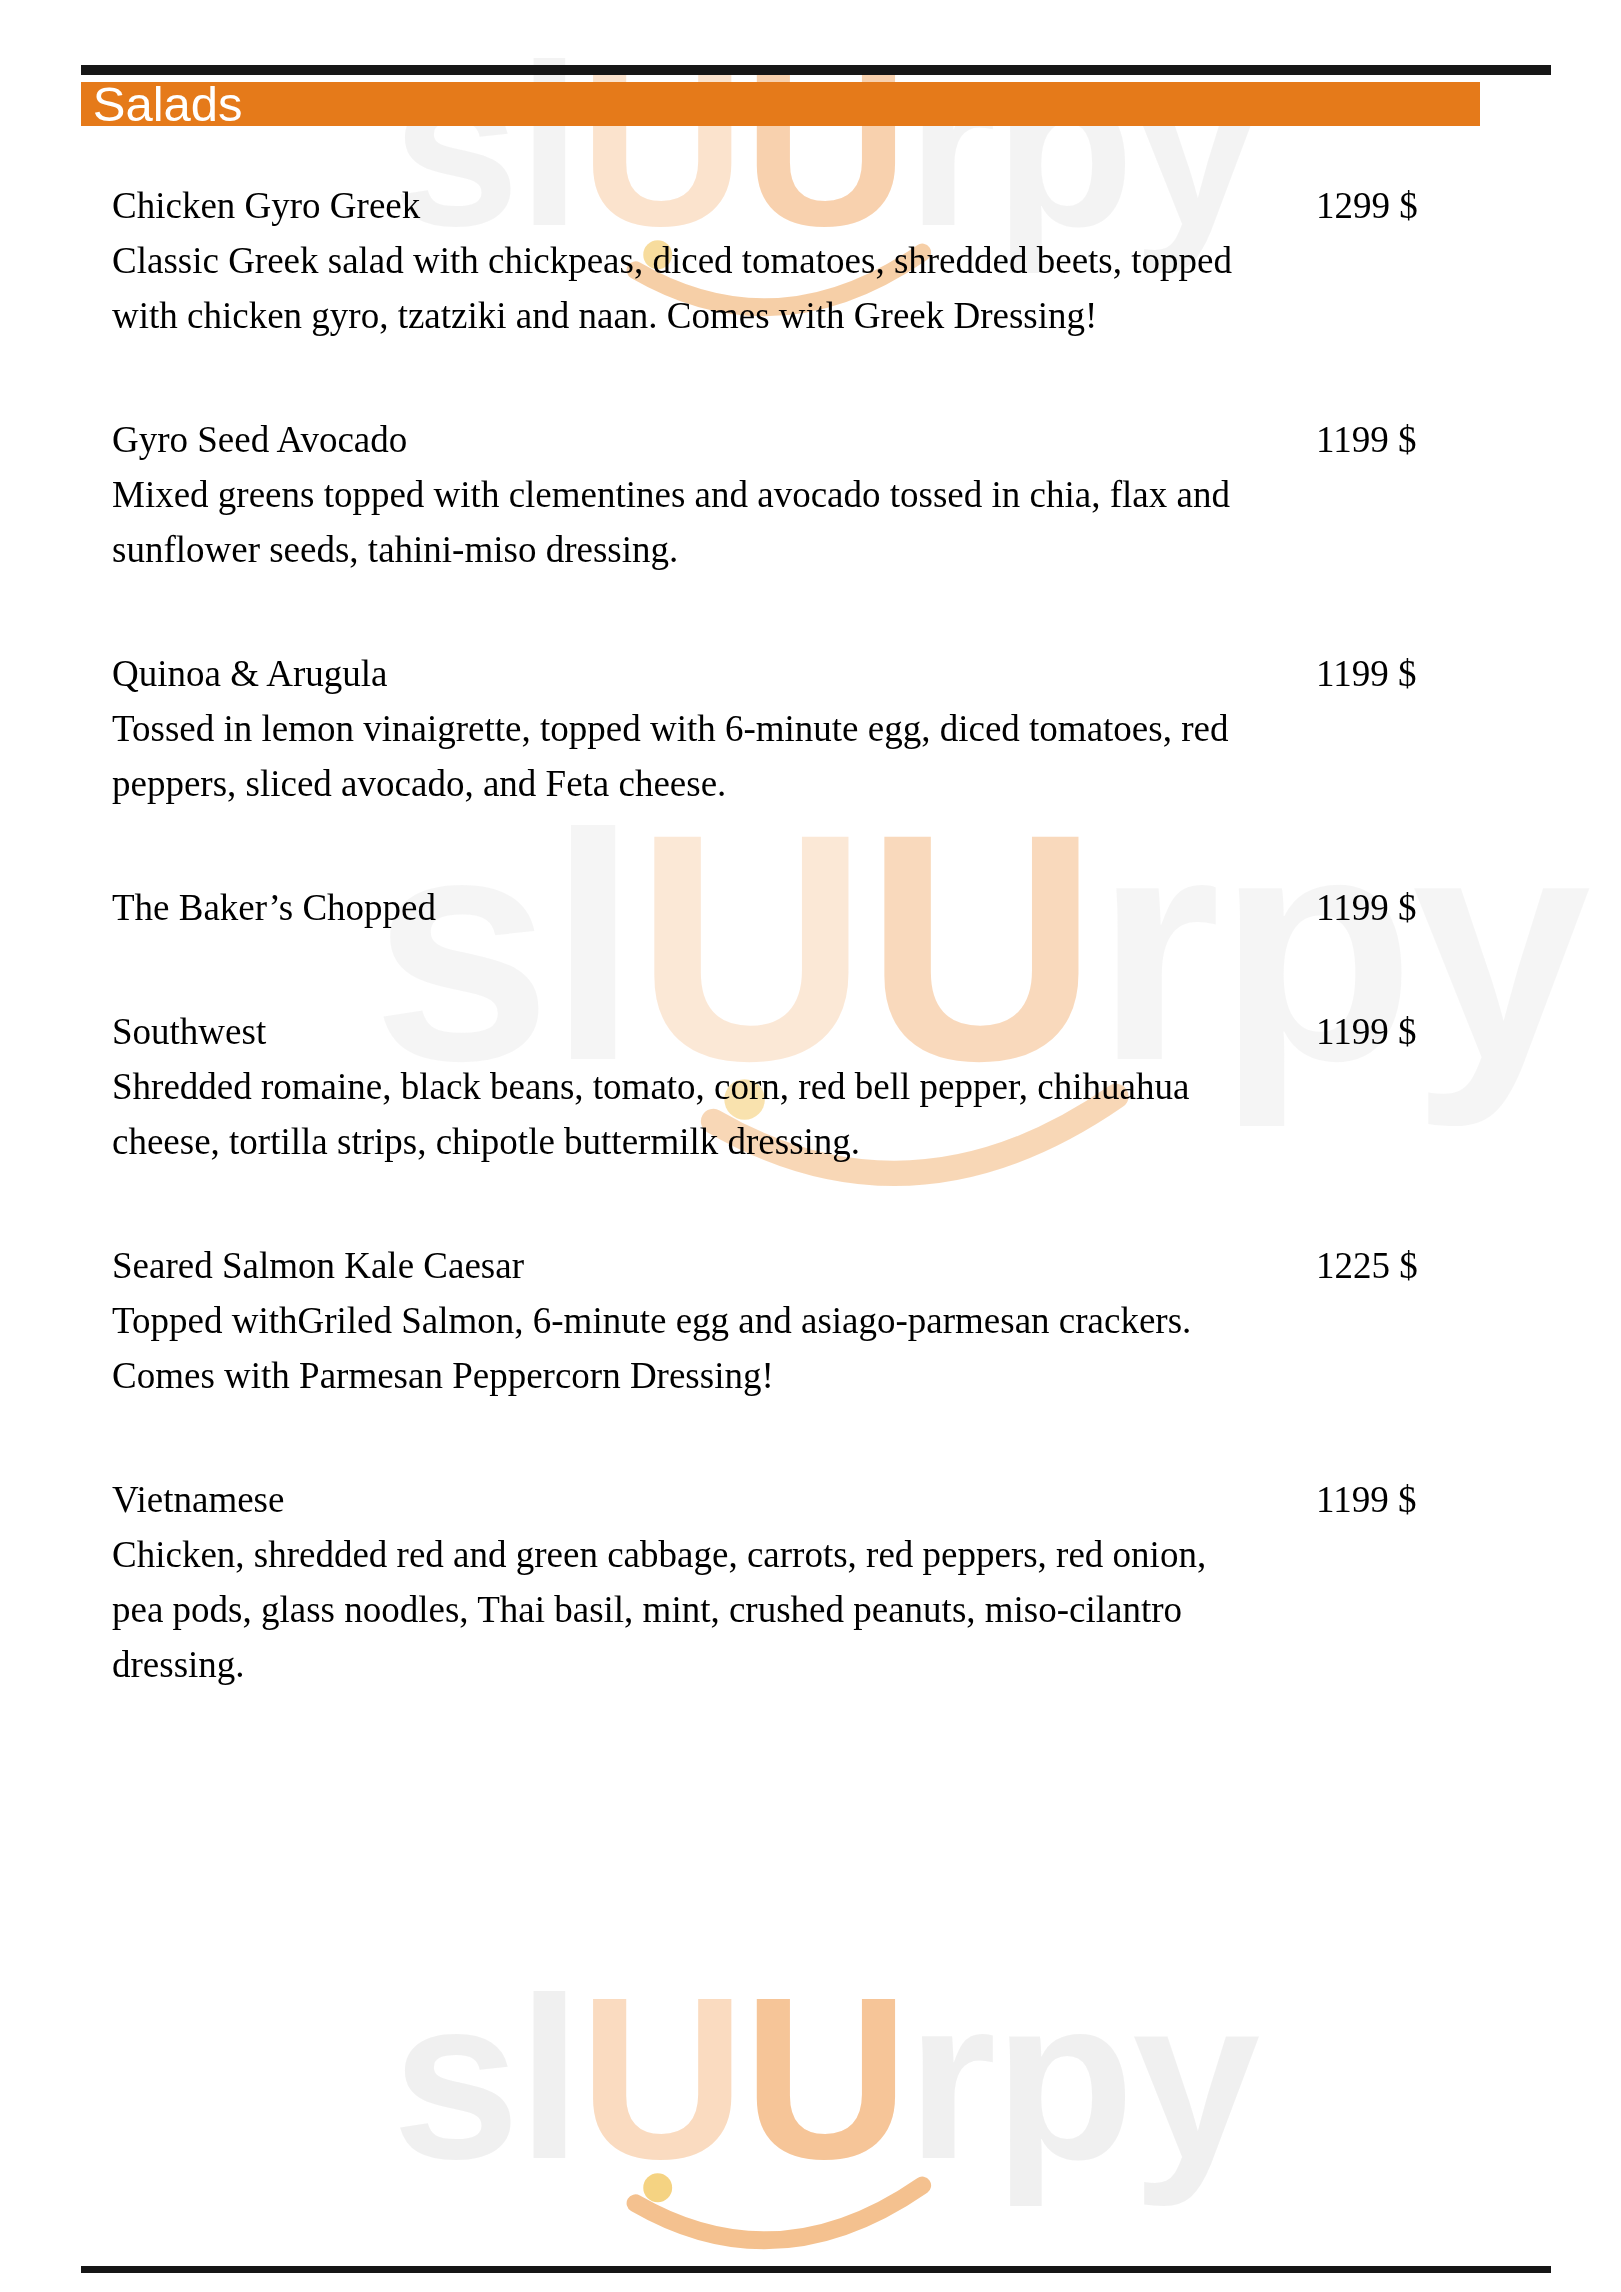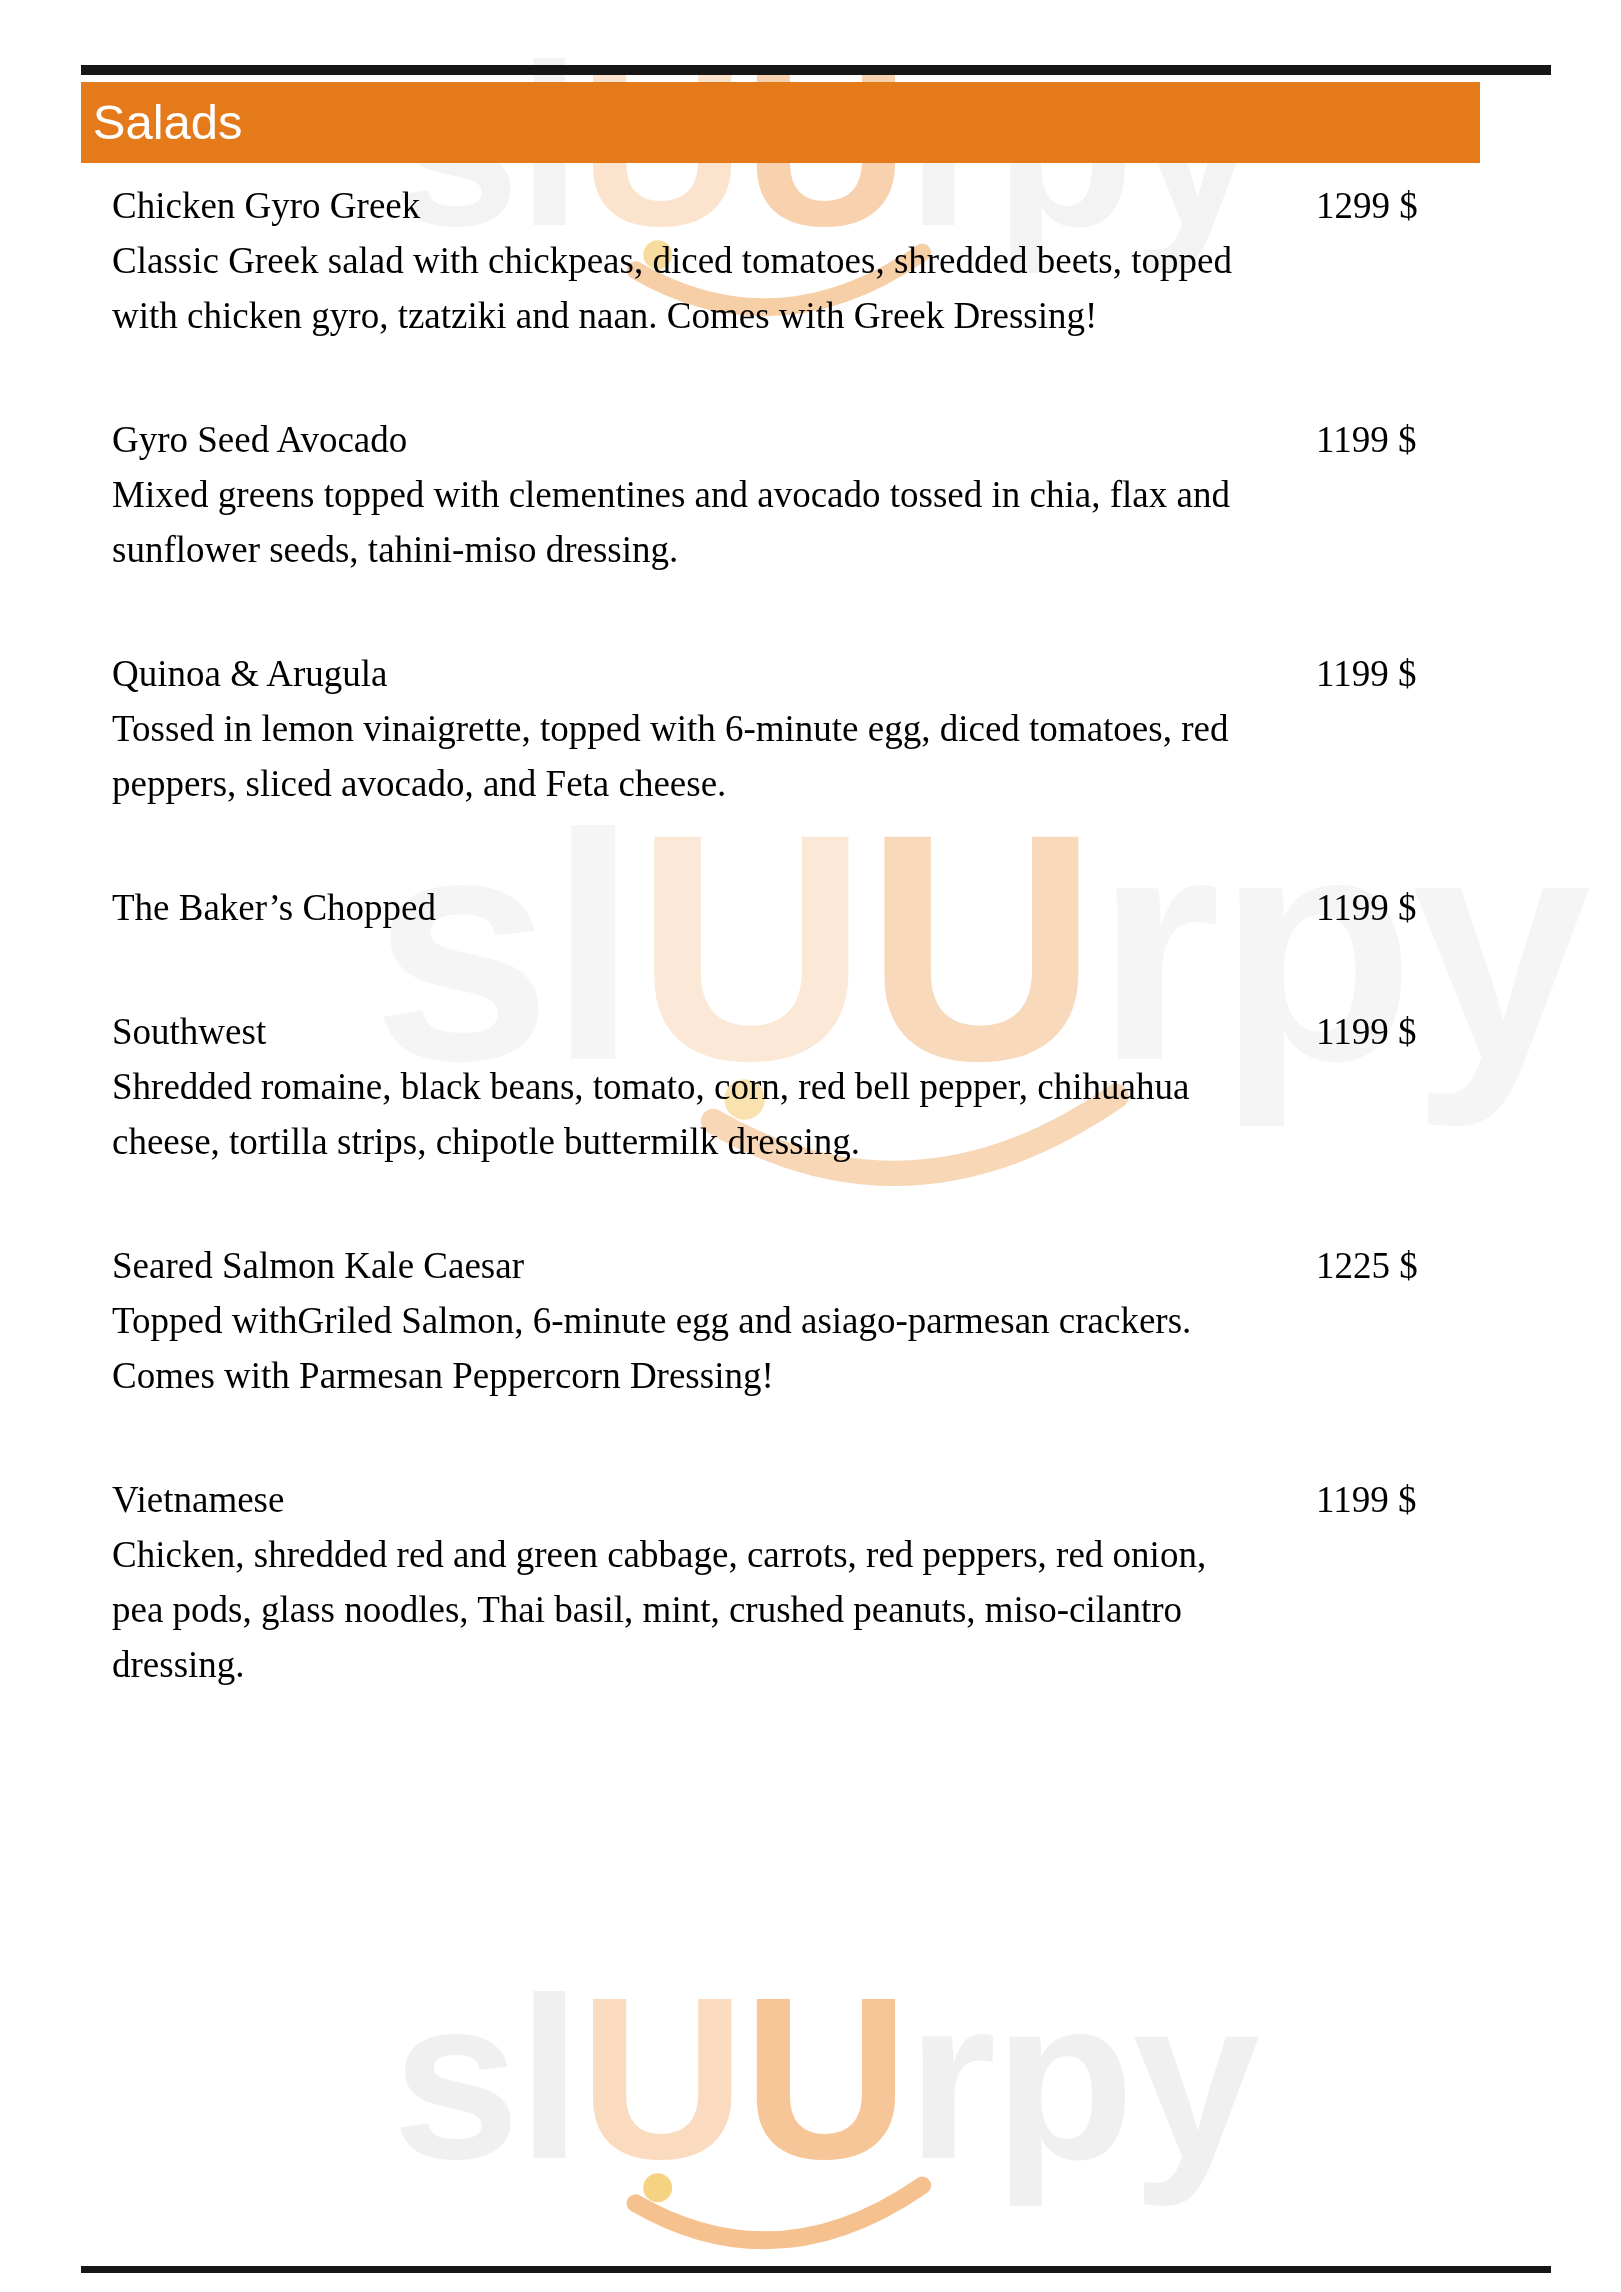--- a/index.html
+++ b/index.html
@@ -37,21 +37,21 @@
     background: #161616;
     z-index: 2;
   }
 
   
   .header-bar {
     position: absolute;
     left: 81px;
     top: 82px;
     width: 1399px;
-    height: 81px;
+    height: 44px;
     background: #E57A1A;
     z-index: 2;
     display: flex;
     align-items: center;
   }
   .header-title {
     font-family: "Liberation Sans", sans-serif;
     font-size: 49px;
     font-weight: 400;
     color: #ffffff;

